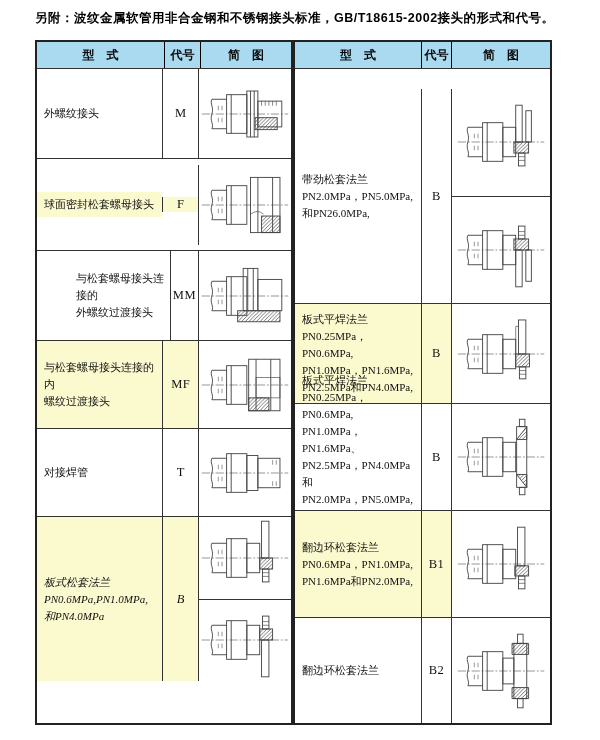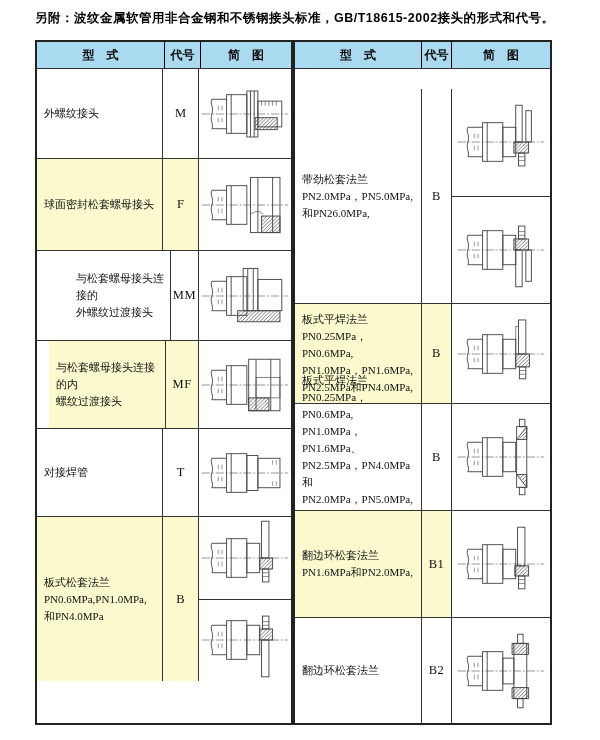--- a/index.html
+++ b/index.html
@@ -85,21 +85,21 @@
                   <line x1="56" y1="17" x2="56" y2="67"></line>
                   <line x1="60" y1="17" x2="60" y2="67"></line>
                   <rect x="64" y="28" width="26" height="28"></rect>
                   <path d="M68,28 v5 M72,28 v5 M76,28 v5 M80,28 v5 M84,28 v5" stroke-width="0.7"></path>
                   <rect x="61" y="46" width="24" height="13" fill="url(#hp)"></rect>
                 </g>
               </svg>
             </div>
           </div>
         </div>
-        <div class="row" style="height: 92px;">
+        <div class="row" style="height: 92px; align-items: center;">
           <div class="cell type hl">
             <div>球面密封松套螺母接头</div>
           </div>
           <div class="cell code hl">F</div>
           <div class="cell diag">
             <div class="sub">
               <svg width="92" height="80" viewBox="0 0 100 84">
                 <defs>
                   <pattern id="hp" patternUnits="userSpaceOnUse" width="4" height="4">
                     <path d="M0,4 L4,0" stroke="#444444" stroke-width="0.8"></path>
@@ -146,21 +146,21 @@
                   <rect x="48" y="12" width="16" height="46"></rect>
                   <line x1="53" y1="12" x2="53" y2="58"></line>
                   <line x1="59" y1="12" x2="59" y2="58"></line>
                   <rect x="64" y="24" width="26" height="34"></rect>
                   <rect x="42" y="58" width="46" height="12" fill="url(#hp)"></rect>
                 </g>
               </svg>
             </div>
           </div>
         </div>
-        <div class="row" style="height: 88px; padding-left: 12px;">
+        <div class="row" style="height: 88px;">
           <div class="cell type hl">
             <div>与松套螺母接头连接的内</div>
             <div>螺纹过渡接头</div>
           </div>
           <div class="cell code hl">MF</div>
           <div class="cell diag">
             <div class="sub">
               <svg width="92" height="80" viewBox="0 0 100 84">
                 <defs>
                   <pattern id="hp" patternUnits="userSpaceOnUse" width="4" height="4">
@@ -205,21 +205,21 @@
                   <path d="M21,33 v5 M21,46 v5 M25,33 v5 M25,46 v5" stroke-width="0.6"></path>
                   <line x1="3" y1="42" x2="97" y2="42" stroke-width="0.6" stroke-dasharray="9 2 2 2"></line>
                   <rect x="52" y="23" width="12" height="38"></rect>
                   <rect x="64" y="26" width="24" height="32"></rect>
                   <path d="M80,28 v5 M80,51 v5 M84,28 v5 M84,51 v5" stroke-width="0.6"></path>
                 </g>
               </svg>
             </div>
           </div>
         </div>
-        <div class="row" style="height: 165px;">
+        <div class="row" style="height: 165px; font-style: italic;">
           <div class="cell type hl">
             <div>板式松套法兰</div>
             <div>PN0.6MPa,PN1.0MPa,</div>
             <div>和PN4.0MPa</div>
           </div>
           <div class="cell code hl">B</div>
           <div class="cell diag">
             <div class="sub">
               <svg width="92" height="80" viewBox="0 0 100 84">
                 <defs>
@@ -397,20 +397,21 @@
                   <rect x="70" y="1" width="6" height="8"></rect>
                   <rect x="70" y="75" width="6" height="8"></rect>
                 </g>
               </svg>
             </div>
           </div>
         </div>
         <div class="row" style="height: 107px;">
           <div class="cell type hl">
             <div>翻边环松套法兰</div>
+            <div>PN0.6MPa，PN1.0MPa,</div>
             <div>PN1.6MPa和PN2.0MPa,</div>
           </div>
           <div class="cell code hl">B1</div>
           <div class="cell diag">
             <div class="sub">
               <svg width="92" height="80" viewBox="0 0 100 84">
                 <defs>
                   <pattern id="hp" patternUnits="userSpaceOnUse" width="4" height="4">
                     <path d="M0,4 L4,0" stroke="#444444" stroke-width="0.8"></path>
                   </pattern>

